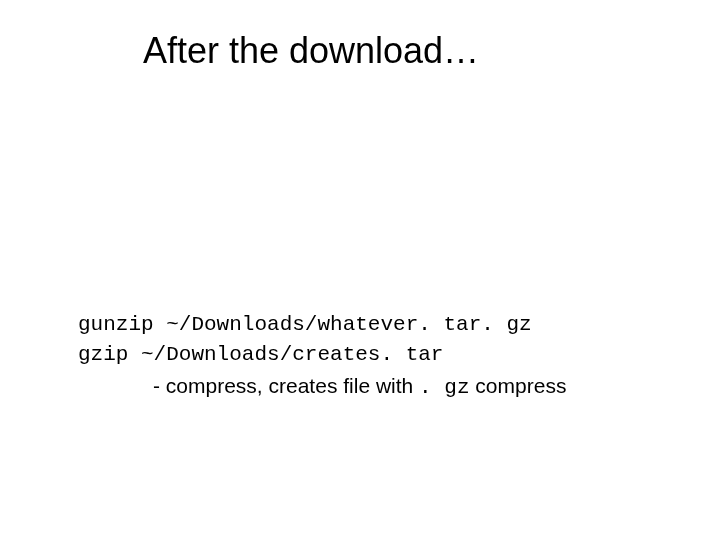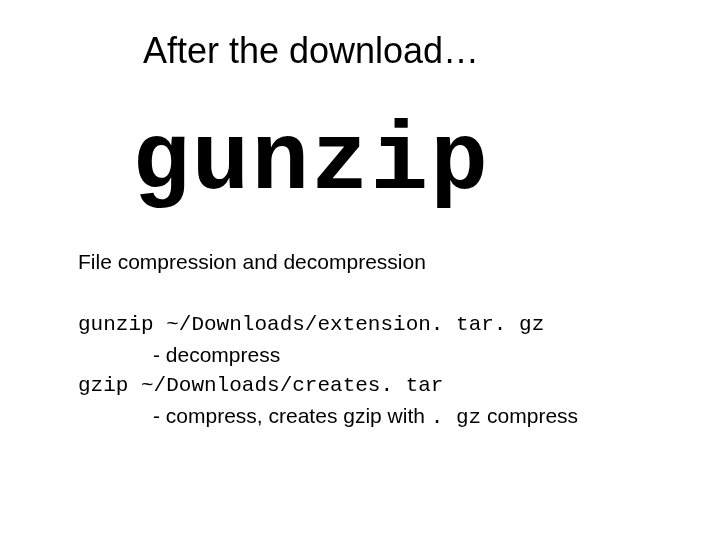--- a/index.html
+++ b/index.html
@@ -58,28 +58,25 @@
     padding-left: 75px;
   }
 </style>
 </head>
 <body>
 
 <div class="slide">
 
   <div class="title">After the download…</div>
 
-  <div class="hero">gunzip</div>
 
-  <div class="subtitle">File compression and decompression</div>
 
   <div class="body">
-    <div class="mono">gunzip ~/Downloads/extension. tar. gz</div>
-    <div class="indent">- decompress</div>
+    <div class="mono">gunzip ~/Downloads/whatever. tar. gz</div>
     <div class="mono">gzip ~/Downloads/creates. tar</div>
     <div class="indent">
-      <span>- compress, creates gzip with</span>
+      <span>- compress, creates file with</span>
       <span class="mono">. gz</span>
       <span> compress</span>
     </div>
   </div>
 
 </div>
 
 </body></html>

